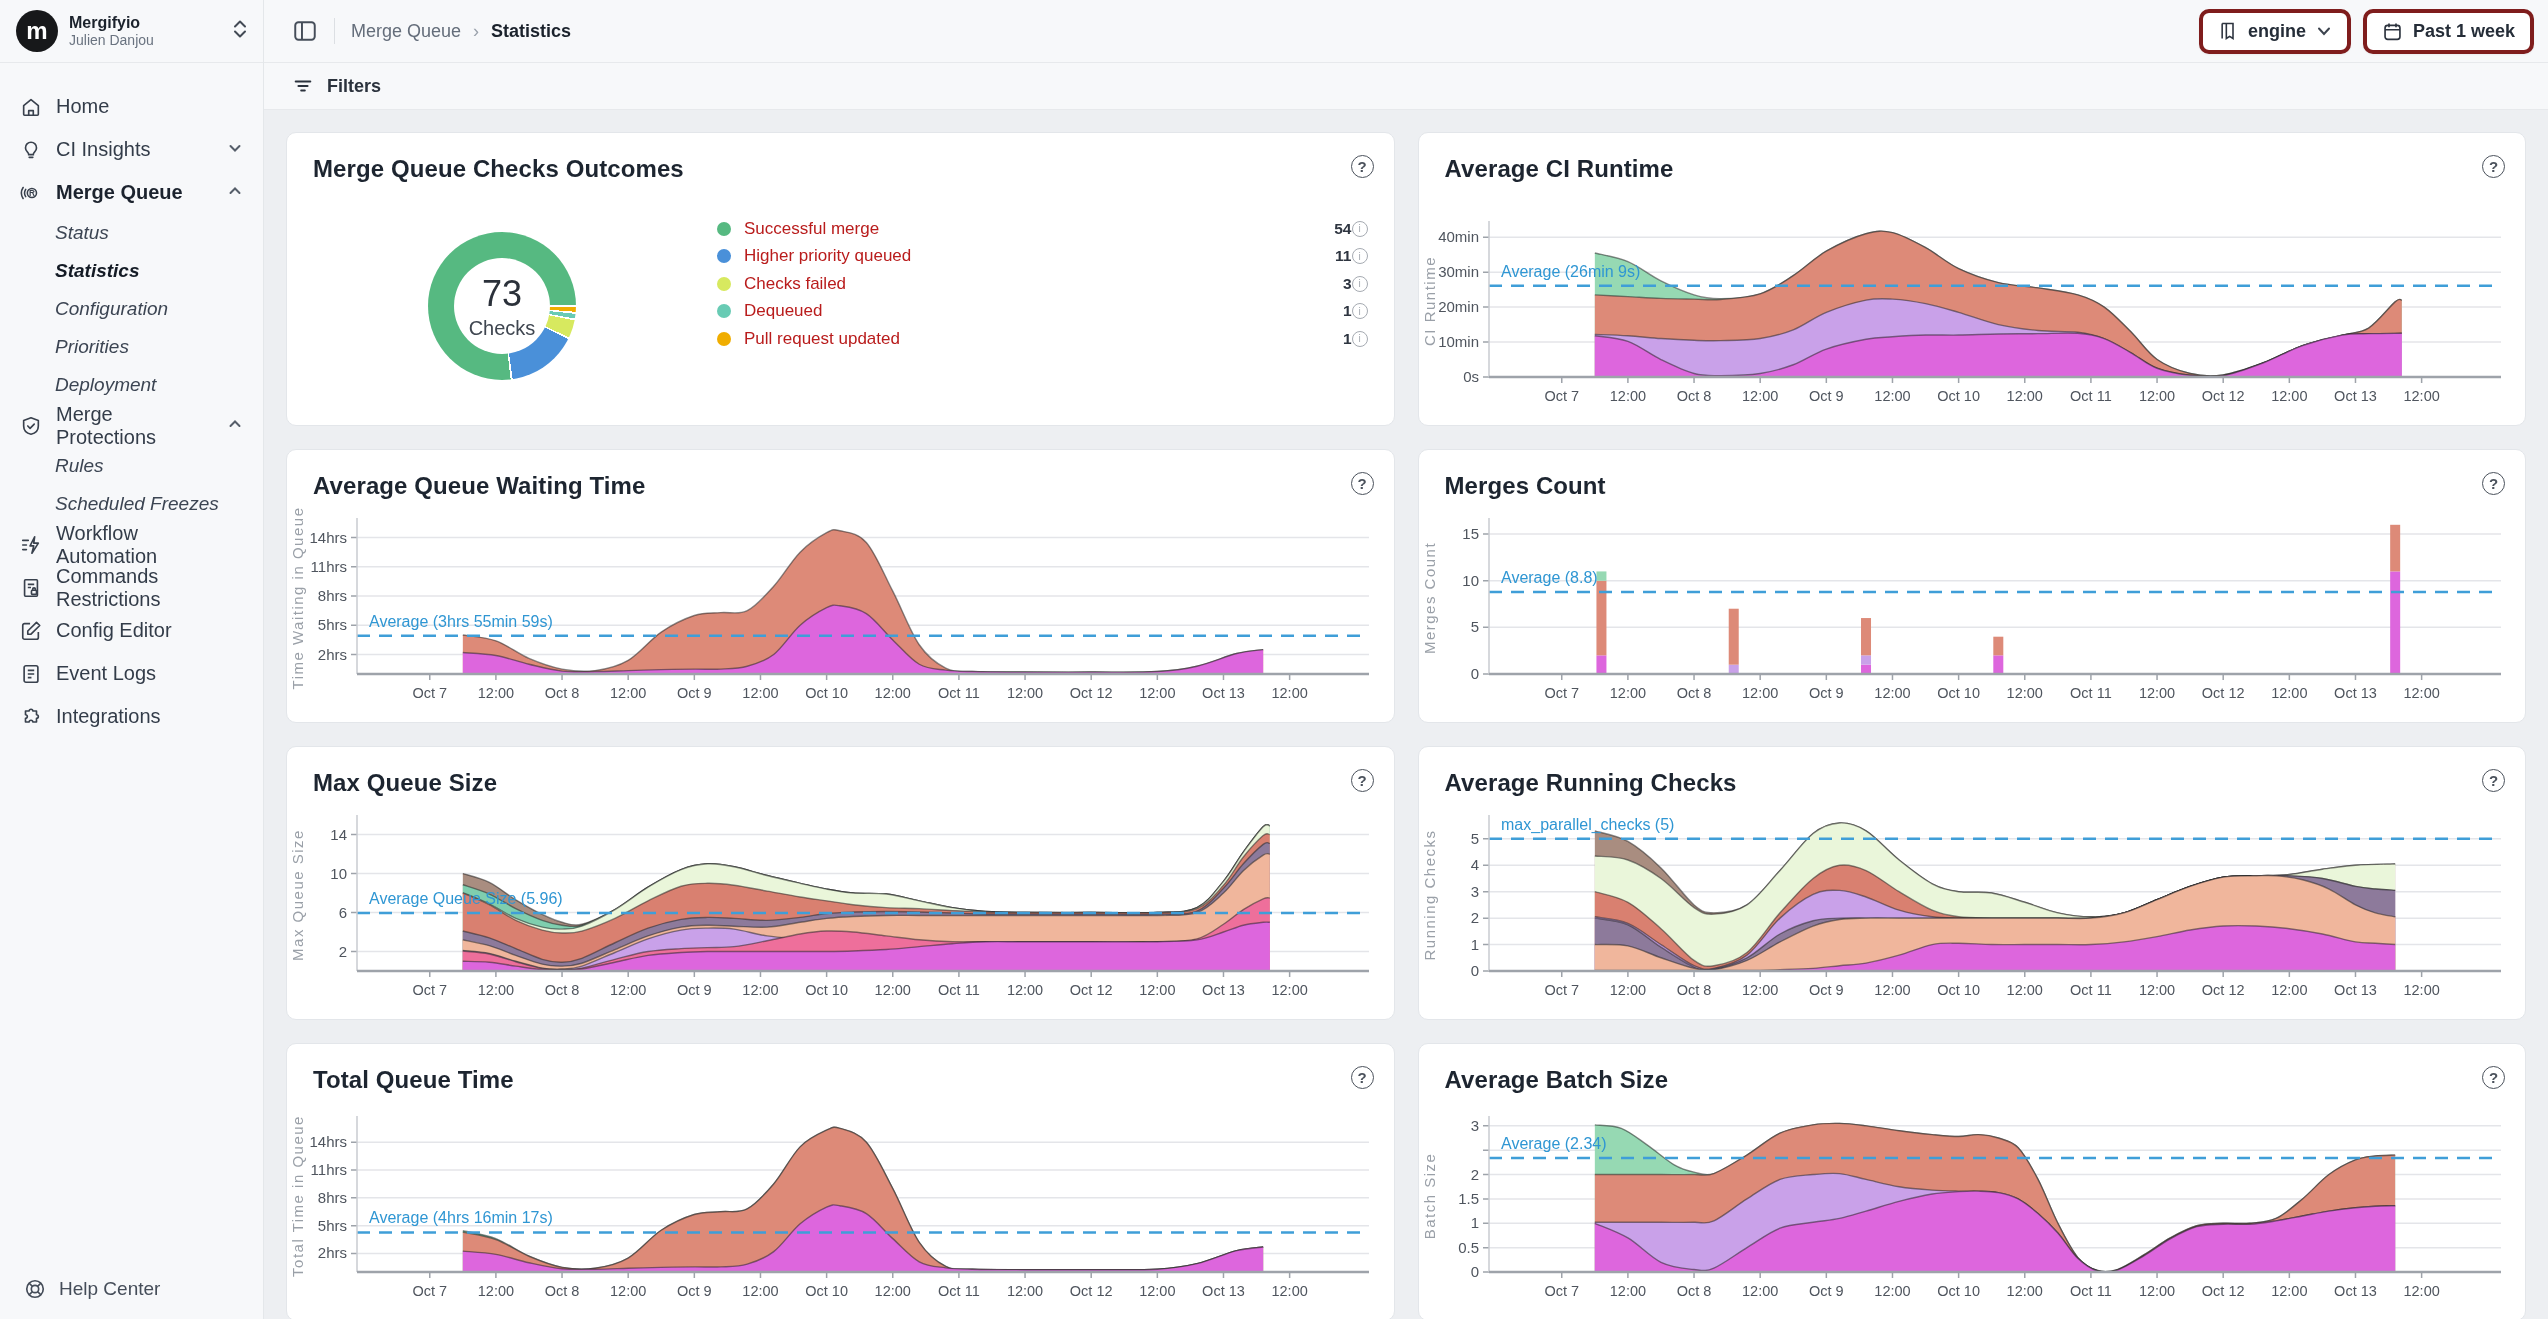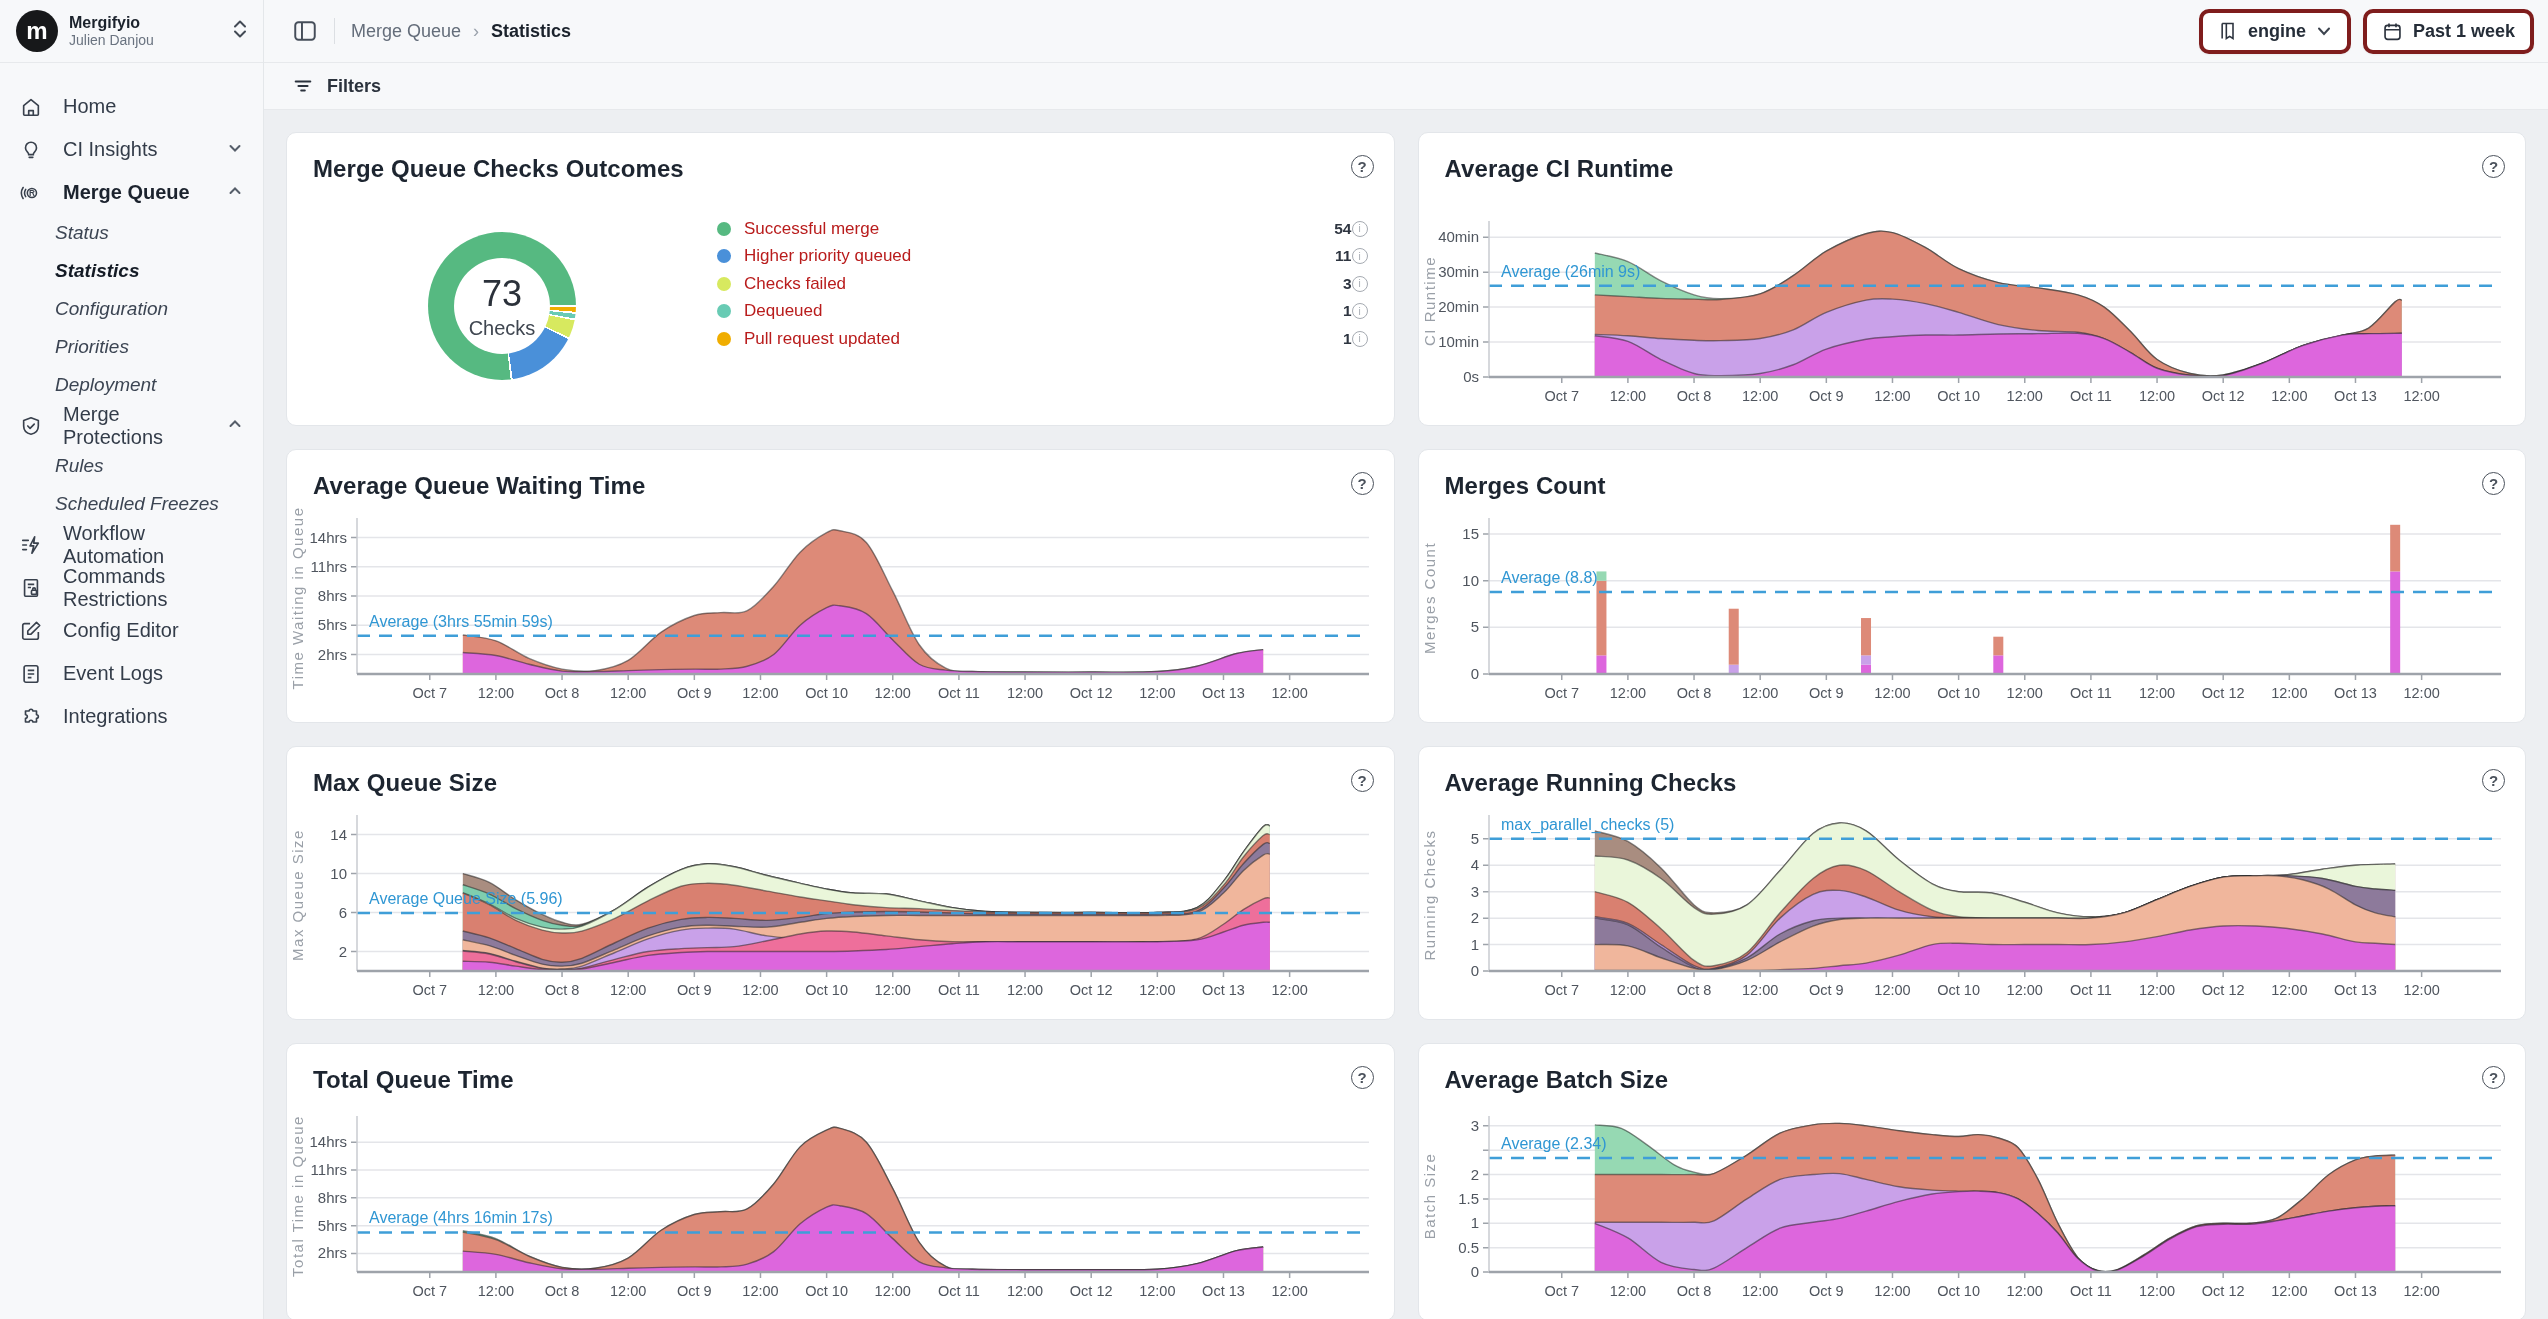--- a/index.html
+++ b/index.html
@@ -11,21 +11,21 @@
              display:flex; flex-direction:column; }
   .side-head { height:63px; border-bottom:1px solid #e7e9ec; display:flex; align-items:center;
                padding:0 14px 0 16px; gap:11px; }
   .logo-circle { width:42px; height:42px; border-radius:50%; background:#17181a; color:#fff;
                  display:flex; align-items:center; justify-content:center; font-weight:800; font-size:24px; }
   .org-block { flex:1; line-height:1.15; }
   .org-name { font-size:16px; font-weight:700; color:#1b222c; }
   .org-user { font-size:14px; color:#6a7380; }
   .updown { color:#434a55; }
   .nav { padding:22px 10px 10px 10px; flex:1; }
-  .nav-item { display:flex; align-items:center; gap:21px; height:43px; padding:0 10px 0 10px;
+  .nav-item { display:flex; align-items:center; gap:14px; height:43px; padding:0 10px 0 10px;
               font-size:20px; color:#2e3examples644; border-radius:8px; cursor:pointer; color:#333c49;}
   .nav-item .lbl { flex:1; }
   .nav-item.bold { font-weight:700; color:#1c232e; }
   .nav-sub { display:flex; align-items:center; height:38px; padding-left:45px; font-size:19px;
              color:#3c4553; border-radius:8px; cursor:pointer;font-style:italic; }
   .nav-sub.active { font-weight:700; color:#141b25; }
   .nicon { width:22px; display:flex; justify-content:center; color:#39414d; }
   .chev { color:#565e6a; }
   .side-foot { padding:18px 24px; display:flex; align-items:center; gap:13px; font-size:19px; color:#454d59; }
 
@@ -196,20 +196,30 @@
       </div>
       <div class="nav-item">
         <span class="nicon">
           <svg width="22" height="22" viewBox="0 0 24 24" fill="none" stroke="currentColor" stroke-width="1.8" stroke-linejoin="round">
             <path d="M9 4a2 2 0 1 1 4 0h4v4a2 2 0 1 1 0 4v4h-4a2 2 0 1 0-4 0H5v-4a2 2 0 1 0 0-4V4z" transform="translate(1 1.5)"></path>
           </svg>
         </span>
         <span class="lbl">Integrations</span>
       </div>
     </nav>
+  <div class="side-foot">
+    <span class="nicon">
+      <svg width="24" height="24" viewBox="0 0 24 24" fill="none" stroke="#454d59" stroke-width="1.8">
+          <circle cx="12" cy="12" r="9"></circle>
+          <circle cx="12" cy="12" r="4"></circle>
+          <path d="M5.7 5.7 9.2 9.2M18.3 5.7l-3.5 3.5M5.7 18.3l3.5-3.5M18.3 18.3l-3.5-3.5"></path>
+        </svg>
+    </span>
+    <span>Help Center</span>
+  </div>
 </aside>
 
 <div class="main">
   <header class="topbar">
     <div class="tb-left">
       <span style="color:#454d59;display:flex;">
         <svg width="26" height="26" viewBox="0 0 24 24" fill="none" stroke="currentColor" stroke-width="1.8">
             <rect x="3" y="4" width="18" height="16" rx="3"></rect>
             <line x1="9.2" y1="4" x2="9.2" y2="20"></line>
           </svg>

